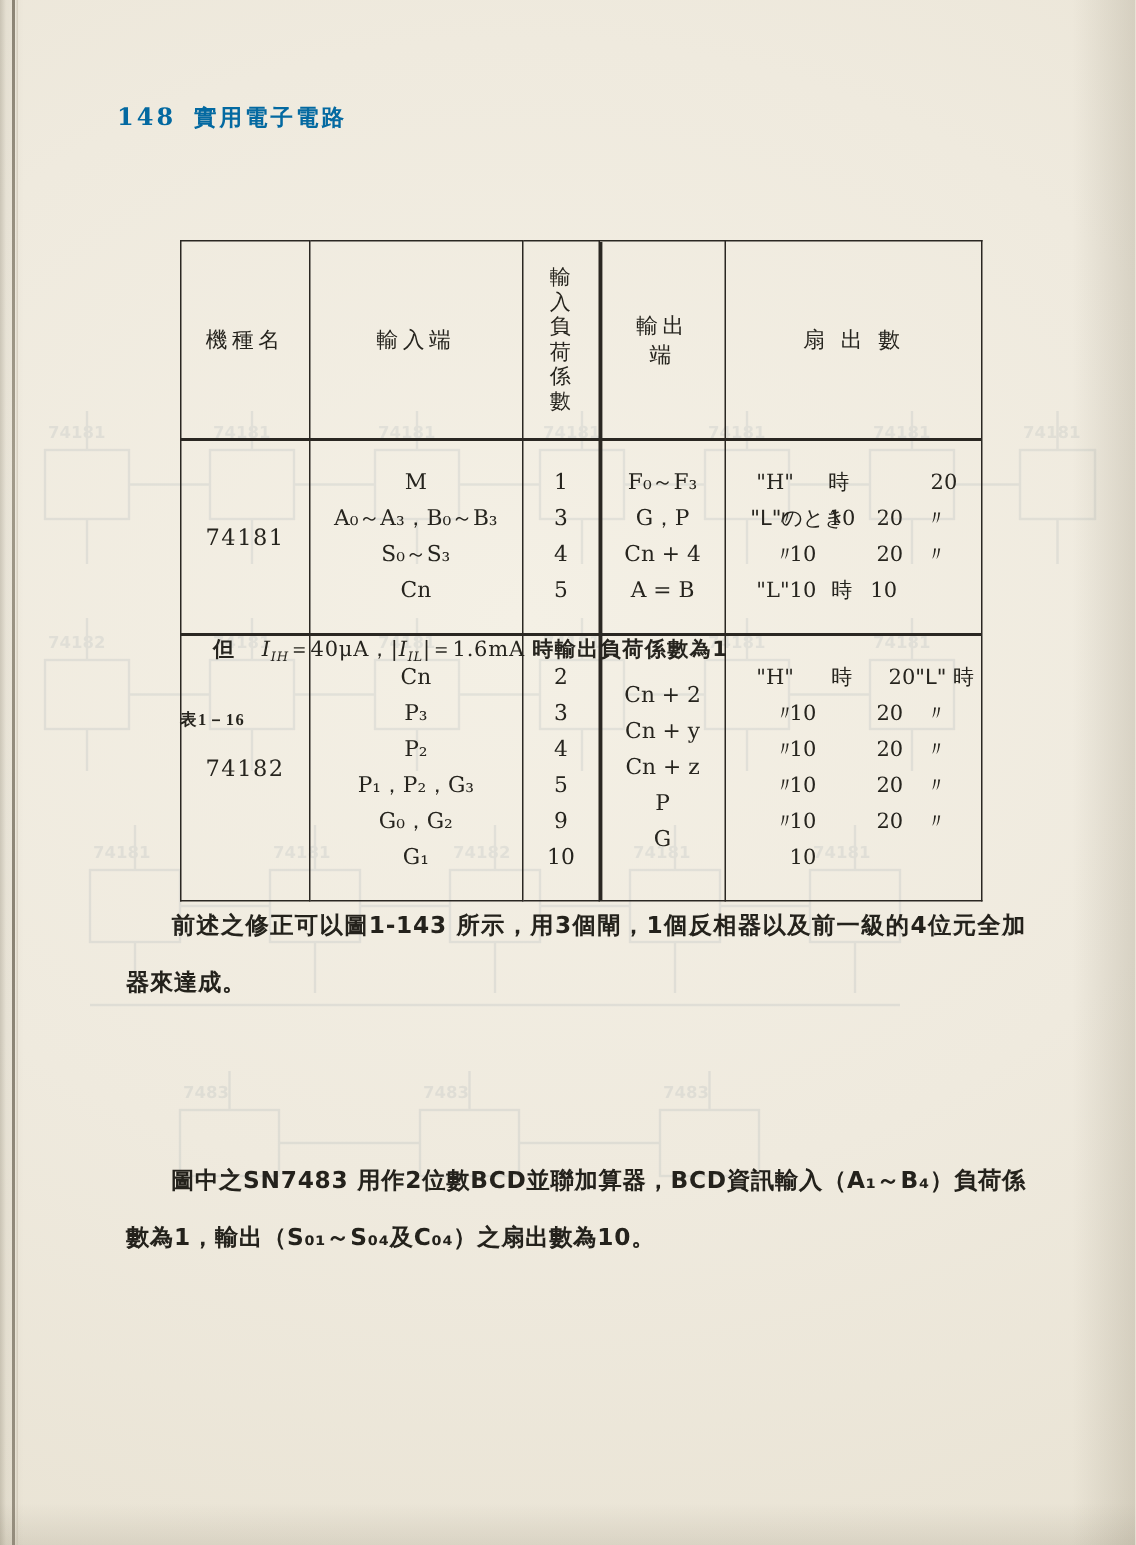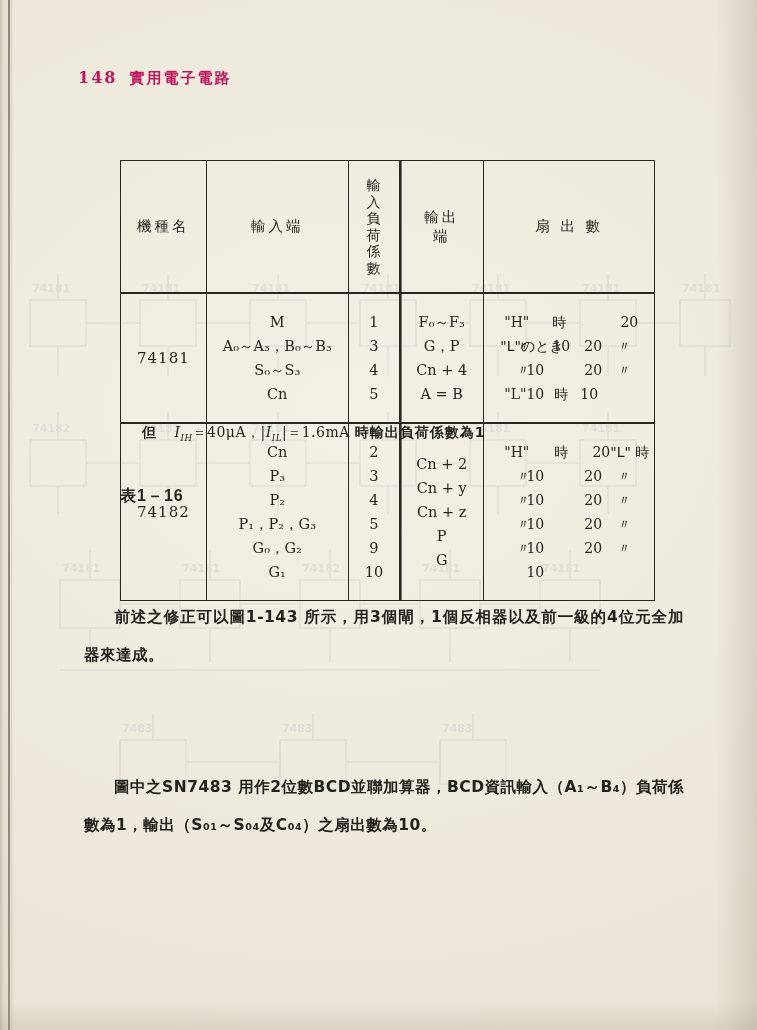--- a/index.html
+++ b/index.html
@@ -38,21 +38,21 @@
   #bleed{
     position:absolute;left:0;top:110px;width:757px;height:790px;
     opacity:.085;pointer-events:none;
   }
   #content{position:absolute;inset:0;}
 
   .pagehead{
     position:absolute;left:78px;top:68px;
     font-family:"DejaVu Sans", sans-serif;
     font-weight:bold;font-size:15px;letter-spacing:1px;
-    color:#be185d;
+    color:#0369a1;
   }
   .pagehead .num{font-size:16px;margin-right:12px;letter-spacing:2px;}
   .pagehead .ttl{font-size:15px;letter-spacing:2px;}
 
   
   #tbl{
     position:absolute;left:120px;top:160px;width:520px;
     border-collapse:collapse;
     background:transparent;
   }
@@ -94,22 +94,22 @@
   .tnote{
     position:absolute;left:142px;top:424px;
     font-family:"DejaVu Serif", serif;font-size:14px;letter-spacing:.5px;
     white-space:nowrap;
   }
   .tnote .lbl{font-family:"DejaVu Sans", sans-serif;font-weight:bold;margin-right:18px;}
   .tnote i{font-style:italic;}
   .tnote .cj{font-family:"DejaVu Sans", sans-serif;font-weight:bold;letter-spacing:1px;}
 
   .caption{
-    position:absolute;left:120px;top:486px;
-    font-family:Liberation Sans, sans-serif;font-weight:bold;font-size:16px;letter-spacing:1px;
+    position:absolute;left:120px;top:472px;
+    font-family:Liberation Serif, serif;font-weight:bold;font-size:11px;letter-spacing:1px;
   }
 
   .para{
     position:absolute;left:84px;width:600px;
     font-family:"DejaVu Sans", sans-serif;
     font-size:15.5px;line-height:38px;letter-spacing:.5px;
     color:#24221c;font-weight:bold;
     text-align:justify;
   }
   .para .ind{display:inline-block;width:30px;}

